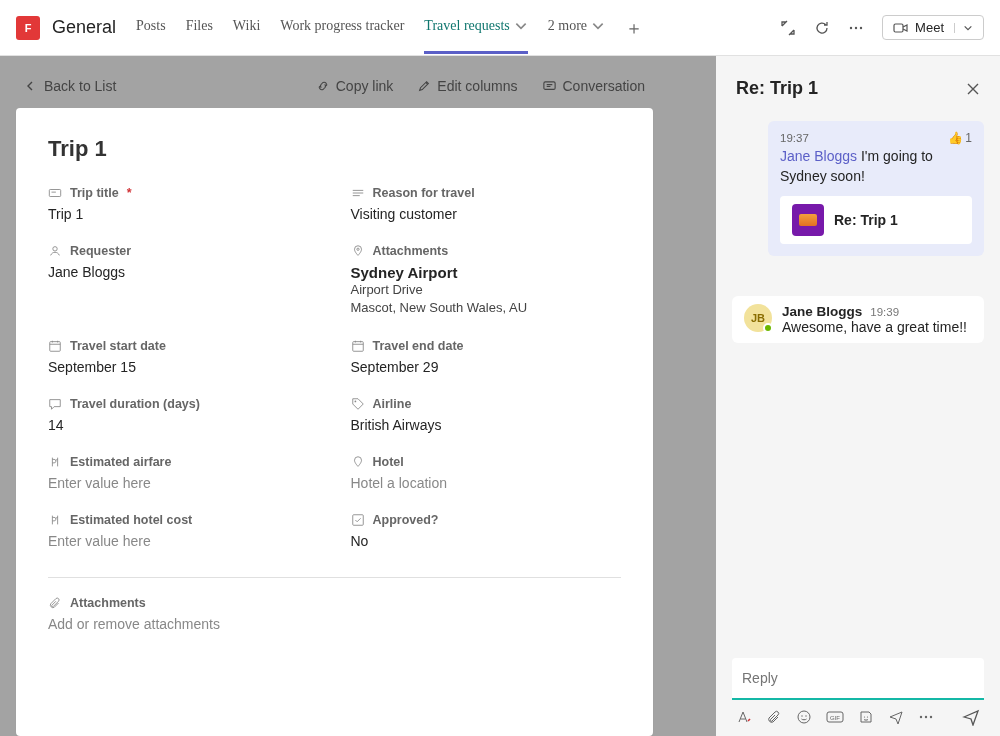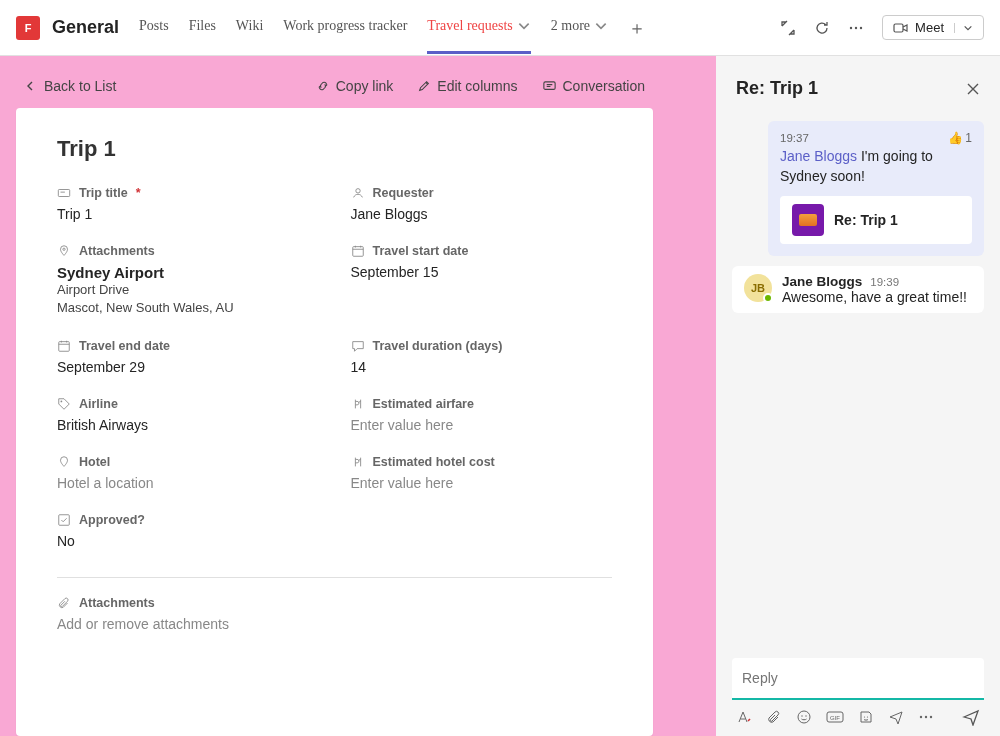--- a/index.html
+++ b/index.html
@@ -22,55 +22,55 @@
     padding: 0 16px;
     gap: 12px;
   }
   .team-badge {
     width: 24px; height: 24px;
     background: #e23838; color: #fff;
     font-size: 11px; font-weight: 600;
     display: flex; align-items: center; justify-content: center;
     border-radius: 3px;
   }
-  .channel-name { font-weight: 700; font-size: 18px; margin-right: 8px; }
+  .channel-name { font-weight: 400; font-size: 18px; margin-right: 8px; }
   .tabs { display: flex; gap: 20px; align-items: center; flex: 1; font-family: Liberation Serif, serif; }
   .tab { color: #555; cursor: pointer; padding: 17px 0; border-bottom: 3px solid transparent; font-size: 14px; display:flex; align-items:center; gap:4px;}
-  .tab.active { color: #ef4444; border-bottom-color: #5b5fc7; }
+  .tab.active { color: #0f766e; border-bottom-color: #5b5fc7; }
   .tab-plus { color: #666; font-size: 18px; cursor: pointer; }
   .top-actions { display: flex; align-items: center; gap: 18px; }
   .icon-btn { cursor: pointer; color: #555; display: inline-flex; align-items:center; justify-content:center;}
   .meet-btn {
     display: flex; align-items: center; gap: 6px;
     border: 1px solid #ccc; border-radius: 4px;
     padding: 4px 10px; cursor: pointer; font-size: 13px;
   }
   .meet-caret { border-left: 1px solid #ccc; padding-left: 8px; margin-left: 4px; font-size: 10px; color:#555;}
   
   .main {
     display: flex;
     height: calc(736px - 56px);
-    background: #f9a8d4;
+    background: #a3a3a3;
     gap: 47px;
   }
   .detail-panel {
     width: 680px;
     padding: 16px 16px 0 16px;
     display: flex; flex-direction: column;
   }
   .detail-toolbar {
     display: flex; align-items: center; gap: 24px;
     padding: 6px 8px 14px 8px;
     color: #444;
   }
   .back { display: flex; align-items: center; gap: 8px; cursor: pointer; flex: 1; }
   .toolbar-action { display: flex; align-items: center; gap: 6px; cursor: pointer; }
   .card {
     background: #fff; border-radius: 4px;
-    padding: 28px 41px;
+    padding: 28px 32px;
     flex: 1; overflow: auto;
     box-shadow: 0 1px 2px rgba(0,0,0,0.05);
   }
   .card h1 { font-size: 22px; font-weight: 700; margin-bottom: 24px; color:#333; }
   .fields { display: grid; grid-template-columns: 1fr 1fr; column-gap: 32px; row-gap: 22px; }
   .field-label { display: flex; gap: 8px; color: #666; font-size: 12.5px; font-weight:600; margin-bottom: 6px; }
   .field-label .req { color: #d13438; }
   .field-value { color: #242424; font-size: 14px; }
   .field-value.bold { font-weight: 700; font-size: 15px;}
   .field-value.placeholder { color: #888; }
@@ -107,20 +107,21 @@
   .attachment-icon {
     width: 32px; height: 32px; background: #7719aa;
     border-radius: 4px; display: flex; align-items: center; justify-content: center;
   }
   .attachment-icon-inner { width: 18px; height: 12px; background: linear-gradient(#f2a03d, #e27022); border-radius: 2px;}
   .attachment-title { font-weight: 600; font-size: 14px; }
   .reply-msg {
     background: #fff; border-radius: 6px;
     padding: 8px 12px; display: flex; gap: 10px;
     align-items: flex-start;
+    margin-top: 30px;
   }
   .avatar {
     width: 28px; height: 28px; border-radius: 50%;
     background: #f2e29b; color: #8a6d00;
     font-size: 11px; font-weight: 600;
     display: flex; align-items: center; justify-content: center;
     position: relative; flex-shrink:0;
   }
   .presence { position: absolute; bottom: -1px; right: -1px; width: 10px; height: 10px; background: #6bb700; border: 2px solid #fff; border-radius: 50%; }
   .reply-header { display: flex; gap: 8px; align-items: baseline; }
@@ -236,20 +237,29 @@
           <div class="field-label">
             <svg class="sm-icon" viewBox="0 0 16 16">
                 <rect x="1.5" y="4" width="13" height="8" rx="1" stroke="currentColor" fill="none"></rect>
                 <path d="M4 7h5" stroke="currentColor"></path>
               </svg>
             <span>Trip title</span>
             <span class="req">*</span>
           </div>
           <div class="field-value">Trip 1</div>
         </div>
+        <div>
+          <div class="field-label">
+            <svg class="sm-icon" viewBox="0 0 16 16">
+                <path d="M2 5h12M2 8h12M2 11h8" stroke="currentColor"></path>
+              </svg>
+            <span>Reason for travel</span>
+          </div>
+          <div class="field-value">Visiting customer</div>
+        </div>
 
         <div>
           <div class="field-label">
             <svg class="sm-icon" viewBox="0 0 16 16">
                 <circle cx="8" cy="5.5" r="2.5" stroke="currentColor" fill="none"></circle>
                 <path d="M3 13c1-2.5 3-3.5 5-3.5s4 1 5 3.5" stroke="currentColor" fill="none"></path>
               </svg>
             <span>Requester</span>
           </div>
           <div class="field-value">Jane Bloggs</div>

